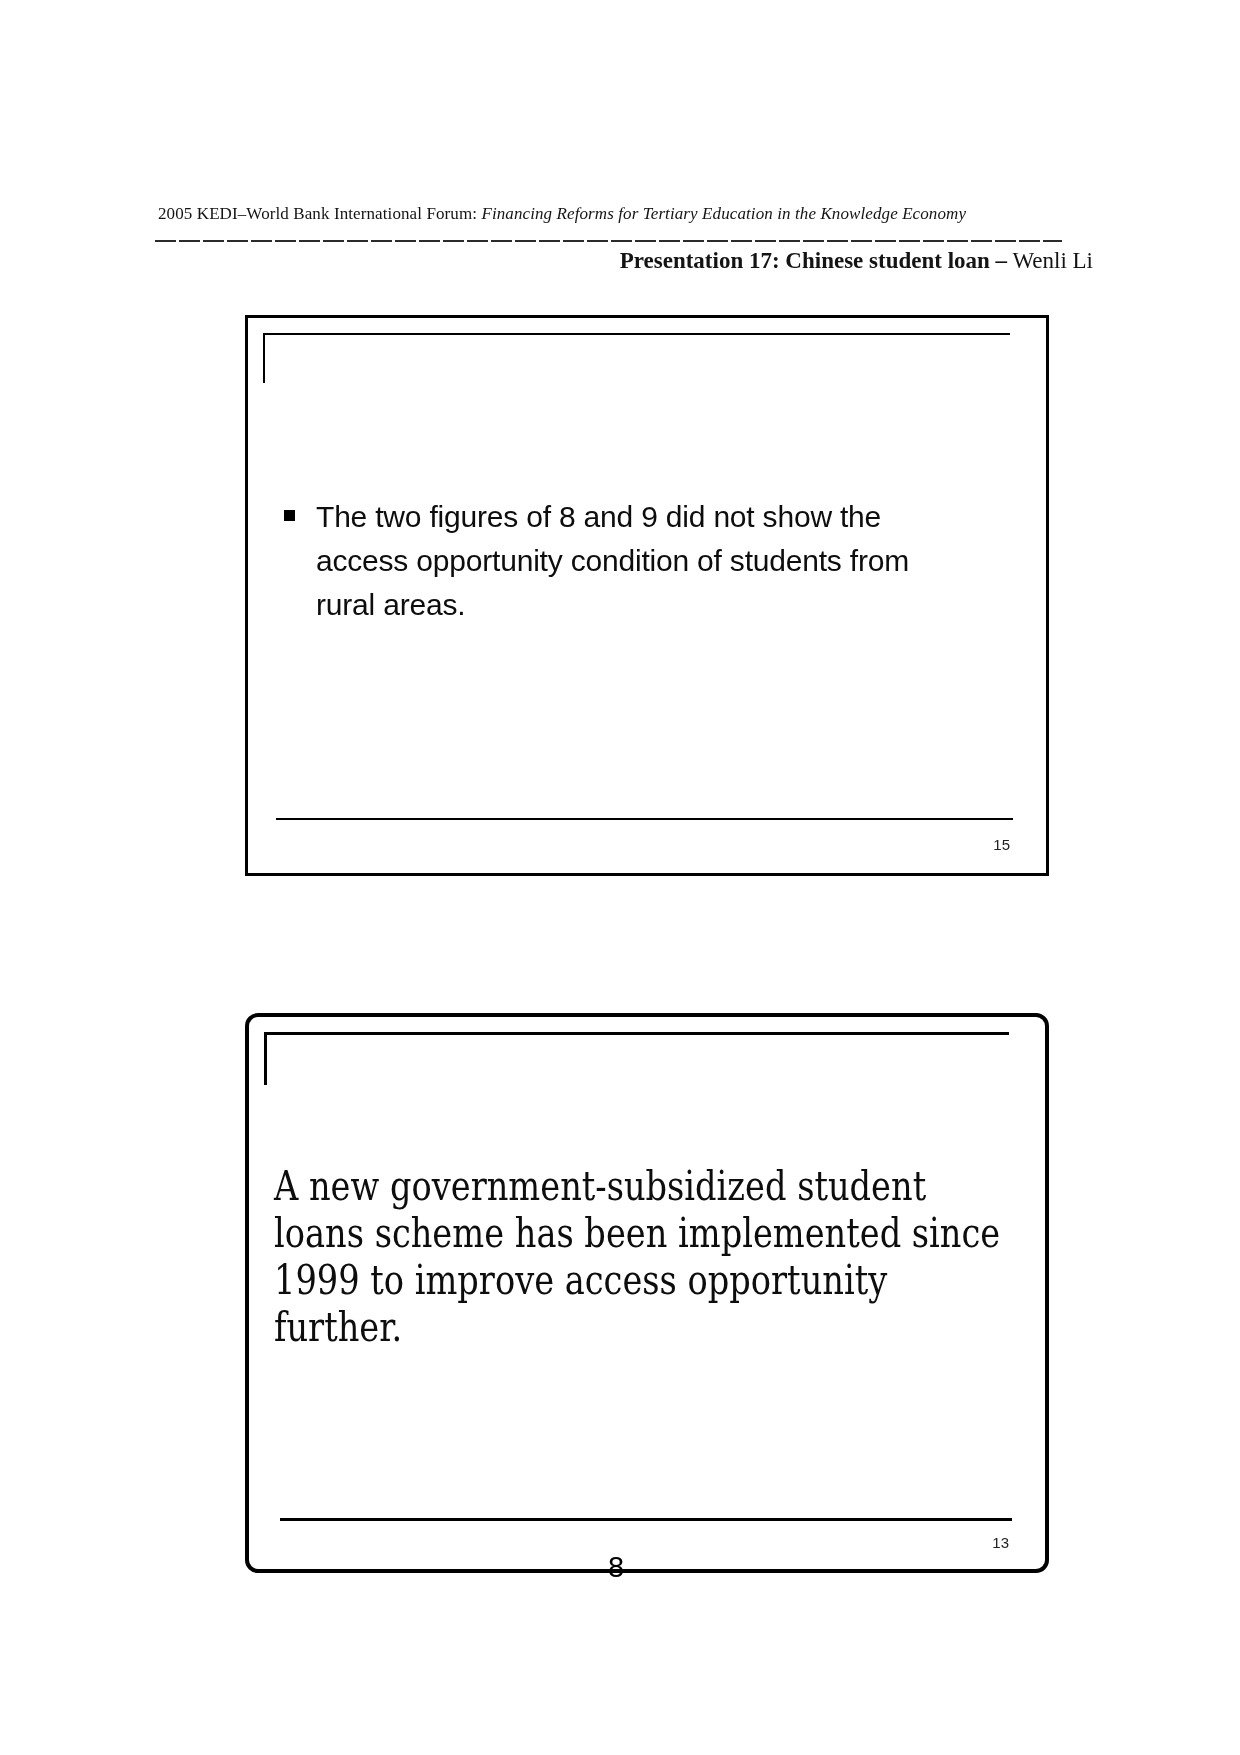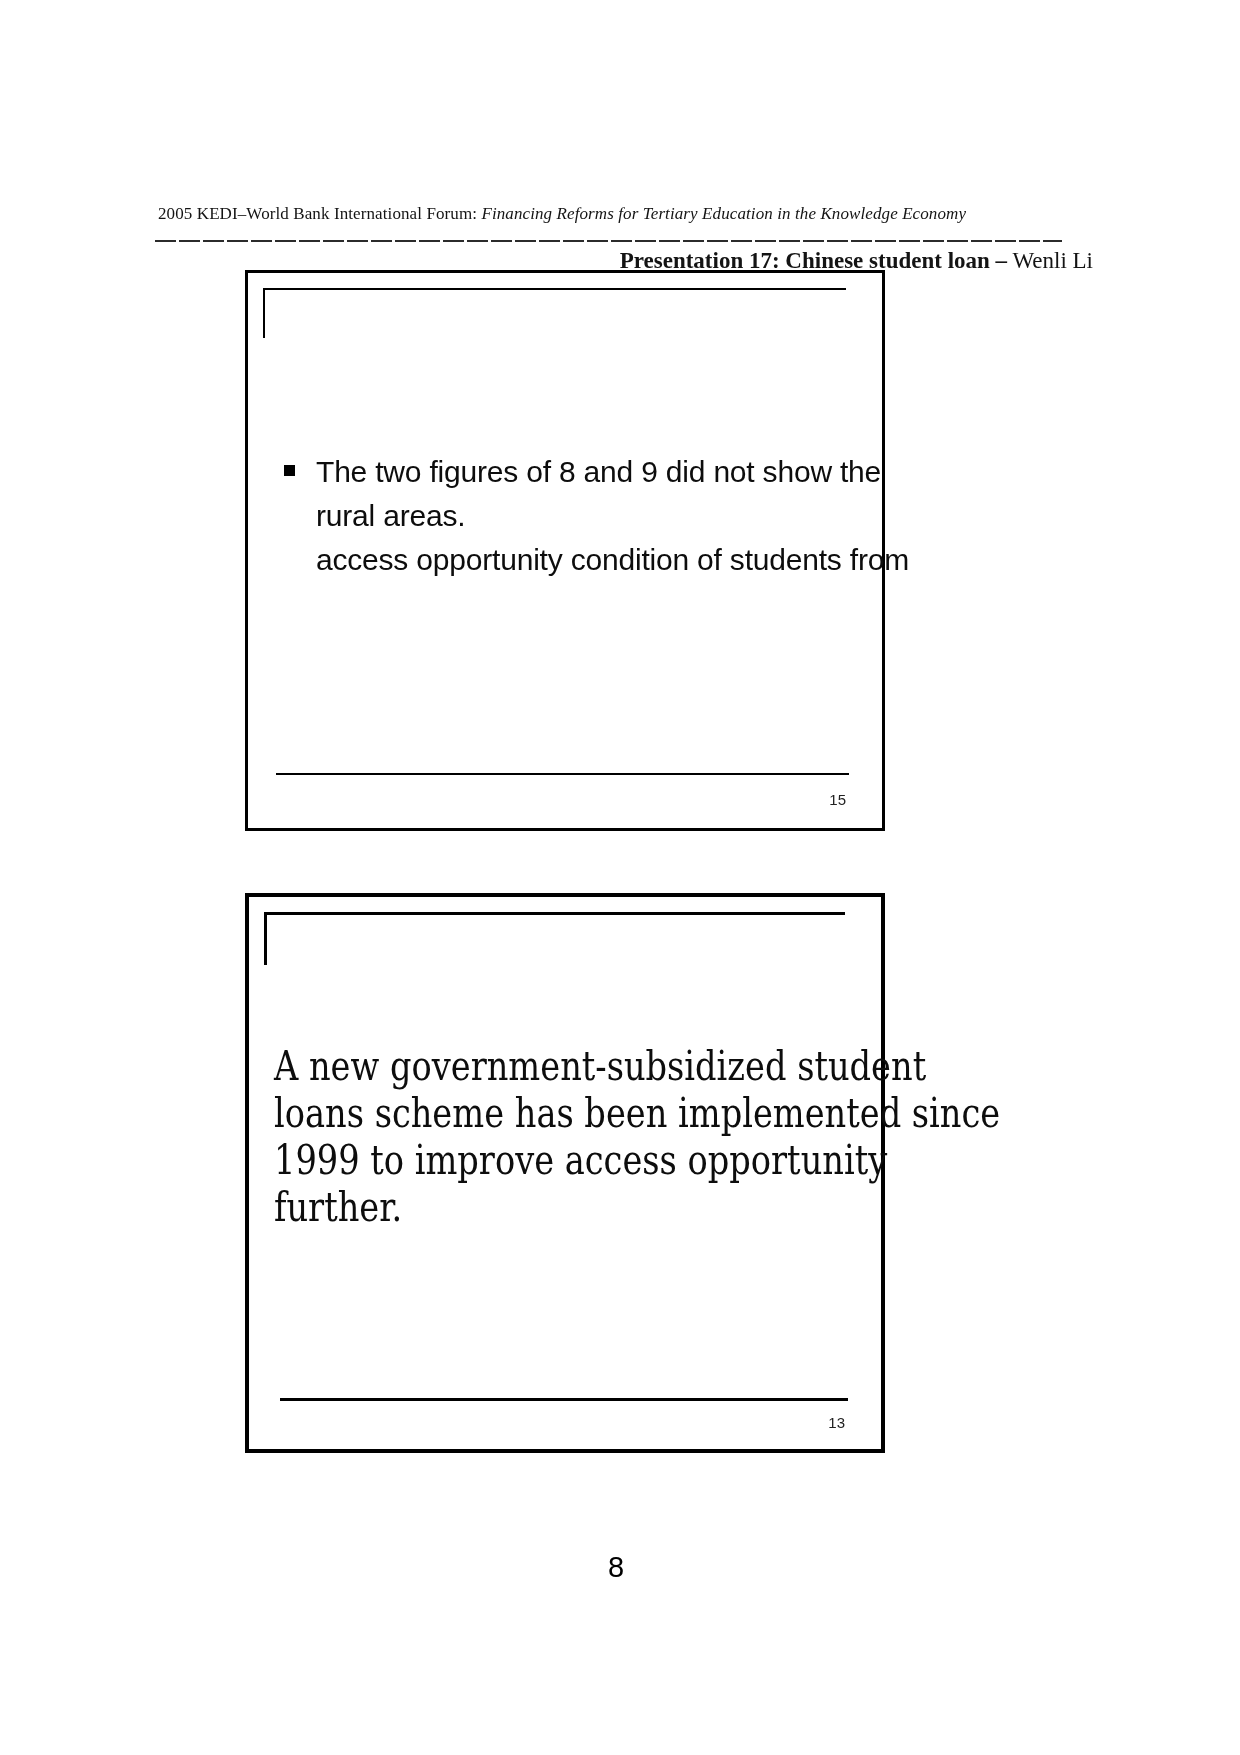--- a/index.html
+++ b/index.html
@@ -23,25 +23,25 @@
     background:repeating-linear-gradient(to right,#2b2b2b 0 21px,rgba(0,0,0,0) 21px 24px);
   }
   .presentation-caption{
     position:absolute;right:147px;top:248px;
     font-size:23px;white-space:nowrap;
   }
   .presentation-caption .bold{font-weight:bold;}
 
   
   .slide{
-    position:absolute;left:245px;width:640px;height:561px;
-    border:3px solid #000;background:#fff;box-sizing:border-box;
+    position:absolute;left:245px;width:804px;height:561px;
+    border:3px solid #000;background:#fff;box-sizing:border-box;margin-top:45px;
   }
   .slide-1{top:270px;}
-  .slide-2{top:893px;height:560px;border-width:4px;}
+  .slide-2{top:968px;height:560px;border-width:4px;border-radius:13px;}
 
   .title-corner{
     position:absolute;left:15px;top:15px;right:36px;height:48px;
     border-top:2px solid #000;border-left:2px solid #000;
   }
   .slide-2 .title-corner{border-top-width:3px;border-left-width:3px;height:50px;}
 
   .footer-rule{
     position:absolute;left:28px;right:33px;top:500px;height:2px;background:#000;
   }
@@ -99,22 +99,22 @@
     <span class="bold">Presentation 17: Chinese student loan –</span>
     <span>Wenli Li</span>
   </div>
 
   <div class="slide slide-1">
     <div class="title-corner"></div>
     <div class="bullet-row">
       <span class="sq-bullet"></span>
       <div class="bullet-lines">
         <div class="line">The two figures of 8 and 9 did not show the</div>
+        <div class="line">access opportunity condition of students from</div>
         <div class="line">rural areas.</div>
-        <div class="line">access opportunity condition of students from</div>
       </div>
     </div>
     <div class="footer-rule"></div>
     <div class="slide-num">15</div>
   </div>
 
   <div class="slide slide-2">
     <div class="title-corner"></div>
     <div class="serif-body">
       <div class="line">A new government-subsidized student</div>

